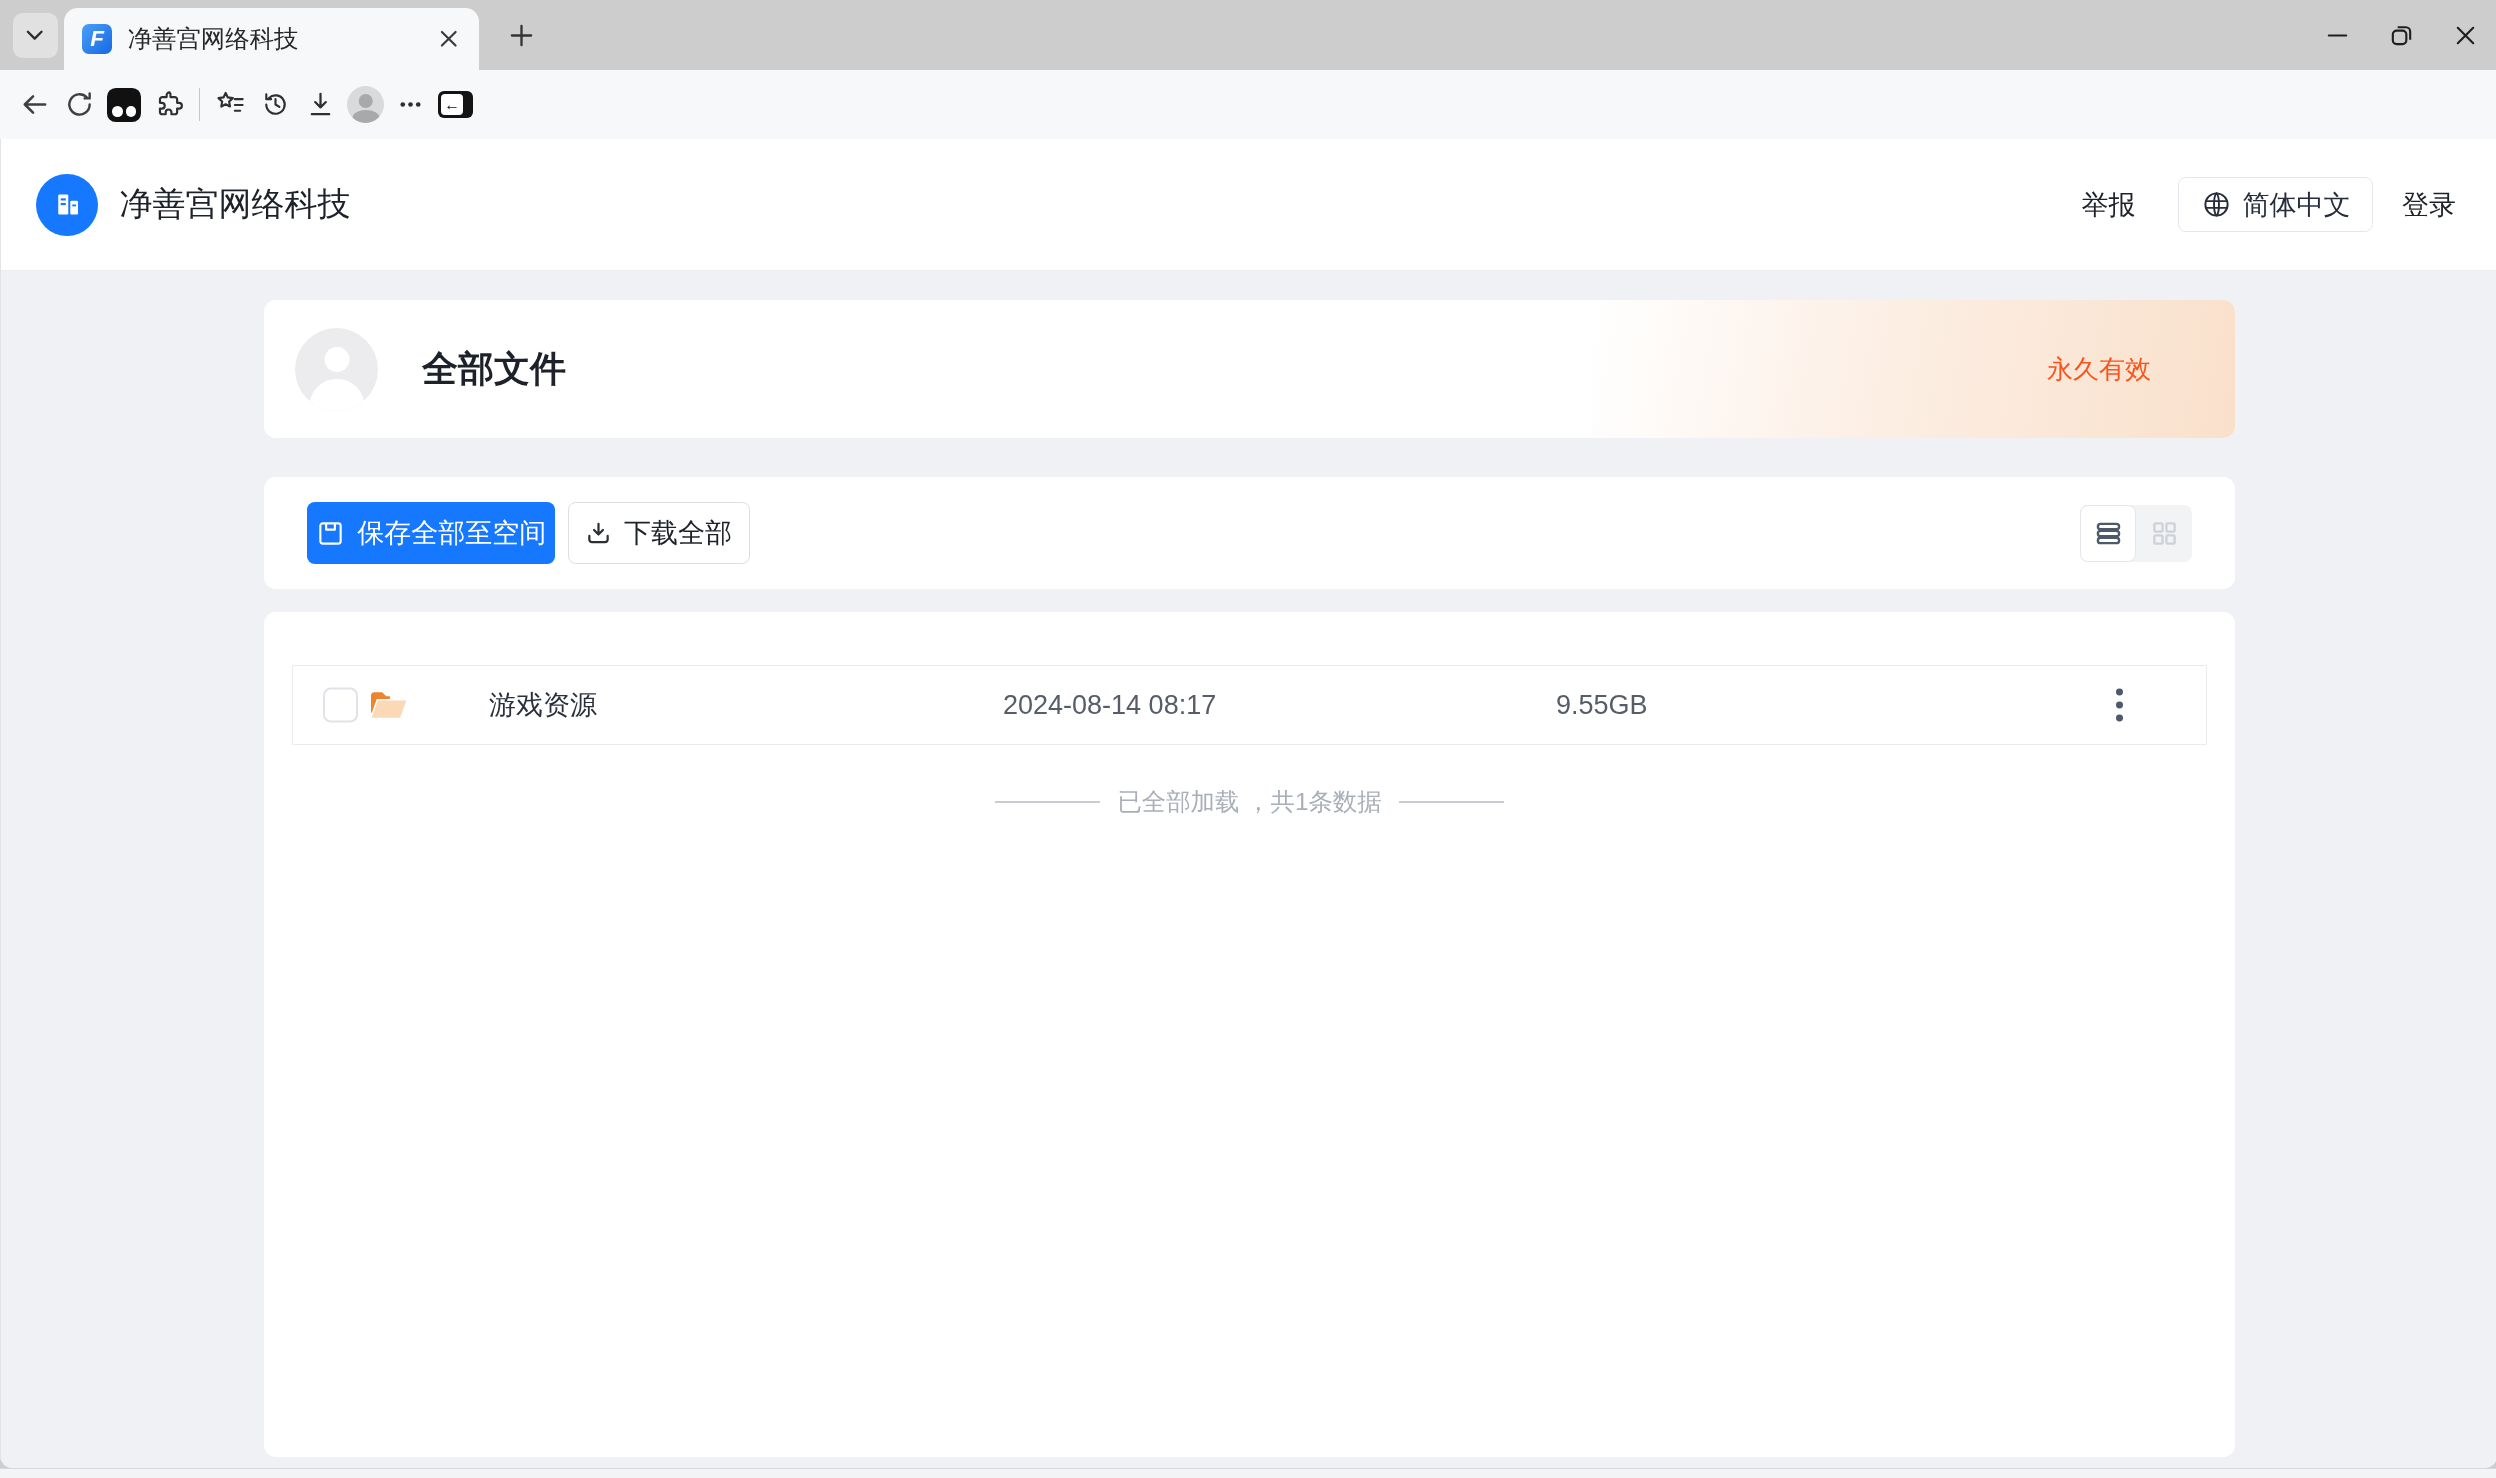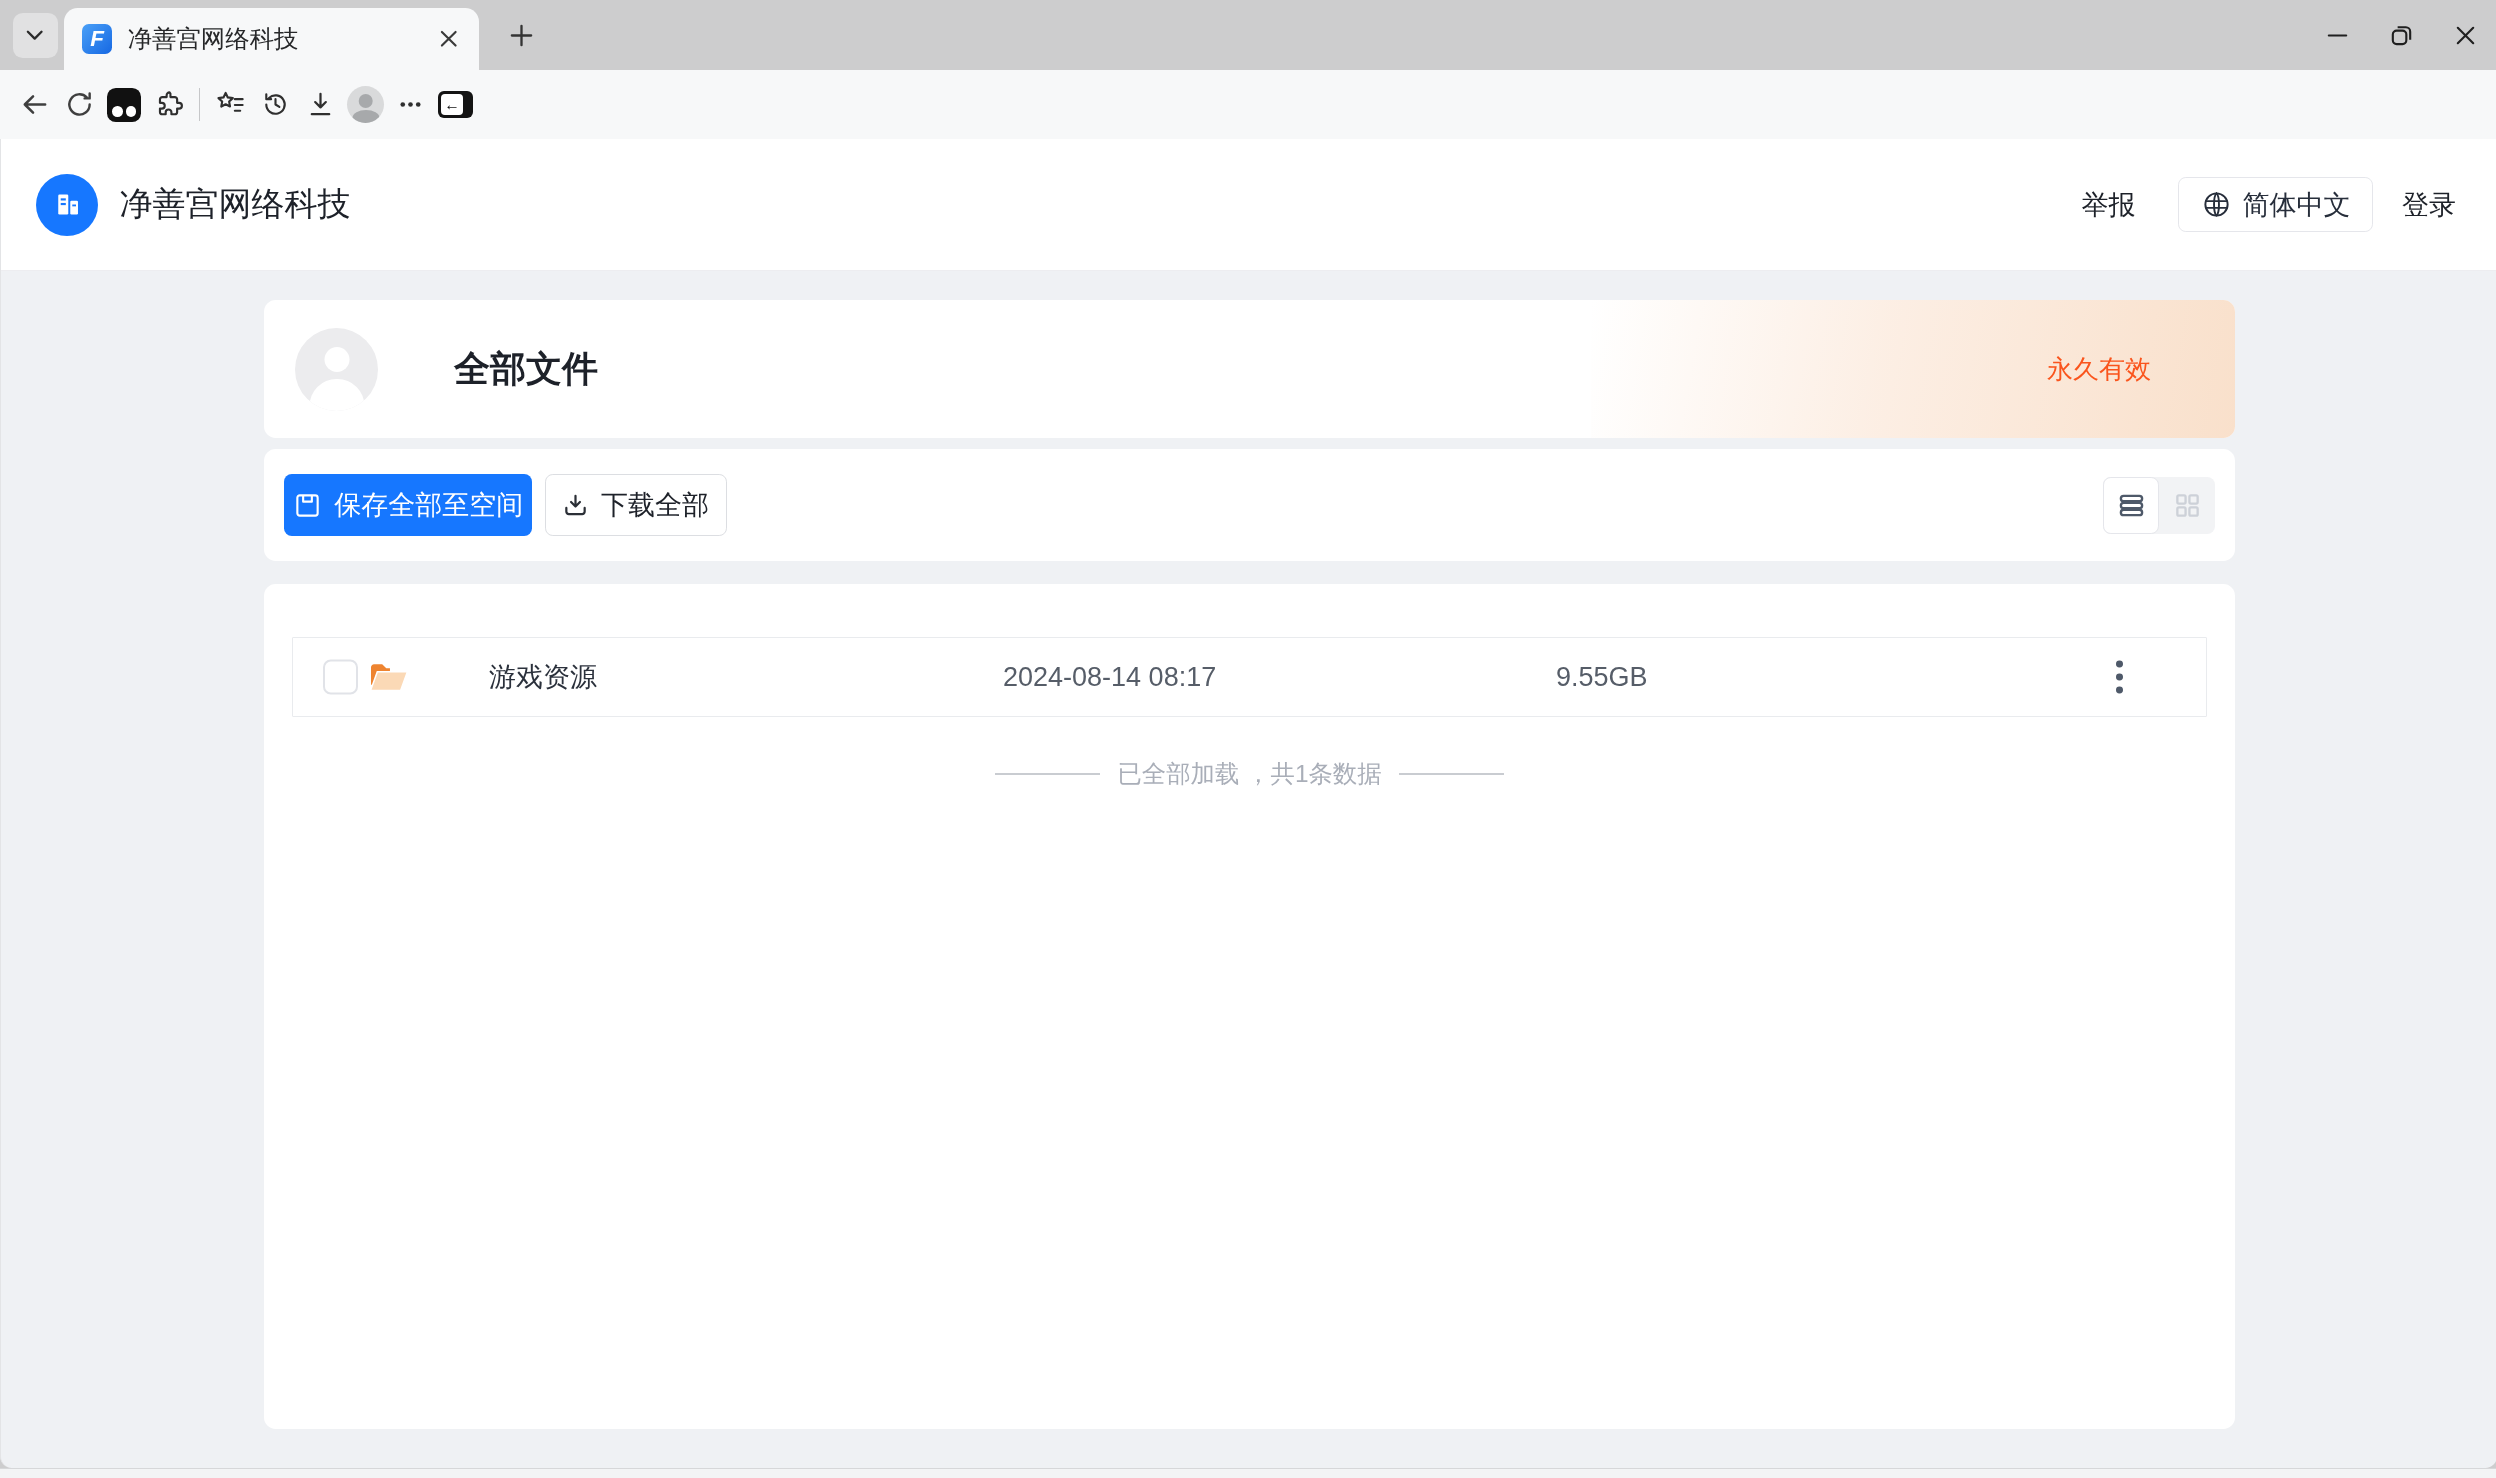--- a/index.html
+++ b/index.html
@@ -45,26 +45,26 @@
   .lang-btn { height:55px; border:1px solid #e5e6eb; border-radius:7.8px; background:#fff; display:flex; align-items:center; gap:10.7px; padding:0 21.5px; font-size:27px; color:#272e3b; margin-right:29px; }
   .login-link { font-size:27px; color:#1d2129; margin-right:5.9px; }
 
   .card { position:relative; margin-left:263px; width:1971px; background:#fff; border-radius:11.7px; }
 
   
   .card-info { margin-top:29px; height:138px; display:flex; align-items:center; padding-left:31px; overflow:hidden; }
   .share-avatar { width:83px; height:83px; border-radius:50%; background:#ececee; position:relative; overflow:hidden; flex:0 0 auto; }
   .share-avatar .head { position:absolute; left:50%; top:19.5px; transform:translateX(-50%); width:25px; height:25px; border-radius:50%; background:#fff; }
   .share-avatar .bod { position:absolute; left:50%; top:51px; transform:translateX(-50%); width:55px; height:33px; border-radius:27px 27px 0 0; background:#fff; }
-  .share-title { margin-left:76px; font-size:36px; font-weight:700; color:#1d2129; }
+  .share-title { margin-left:44px; font-size:36px; font-weight:700; color:#1d2129; }
   .peach-gradient { position:absolute; top:0; right:0; bottom:0; width:644px; background:linear-gradient(100deg, rgba(250,227,210,0) 0%, rgba(250,225,206,0.55) 45%, #f9e0cb 100%); pointer-events:none; }
   .validity { position:absolute; right:84px; top:50%; transform:translateY(-50%); font-size:26px; color:var(--validity,#fa541c); }
 
   
-  .card-actions { margin-top:11px; height:112px; display:flex; align-items:center; padding:0 20px; }
+  .card-actions { margin-top:39px; height:112px; display:flex; align-items:center; padding:0 43px; }
   .btn-primary { height:62px; width:248px; border-radius:7.8px; background:var(--accent,#1677ff); color:#fff; font-size:27px; display:flex; align-items:center; justify-content:center; gap:12.7px; border:none; }
   .btn-plain { margin-left:12.7px; height:62px; width:182px; border-radius:7.8px; background:#fff; border:1px solid #dcdee2; color:#1d2129; font-size:27px; display:flex; align-items:center; justify-content:center; gap:11.7px; }
   .act-spacer { flex:1; }
   .view-toggle { width:112px; height:57px; background:#f2f3f5; border-radius:7.8px; display:flex; }
   .seg { width:57px; height:57px; display:flex; align-items:center; justify-content:center; border-radius:7.8px; }
   .seg.active { background:#fff; border:1px solid #e5e6eb; }
 
   
   .card-list { margin-top:23.4px; height:845px; padding:37px 28px 0 28px; }
   .thead { position:relative; height:51px; background:#f3f4f6; border-radius:7.8px; }

